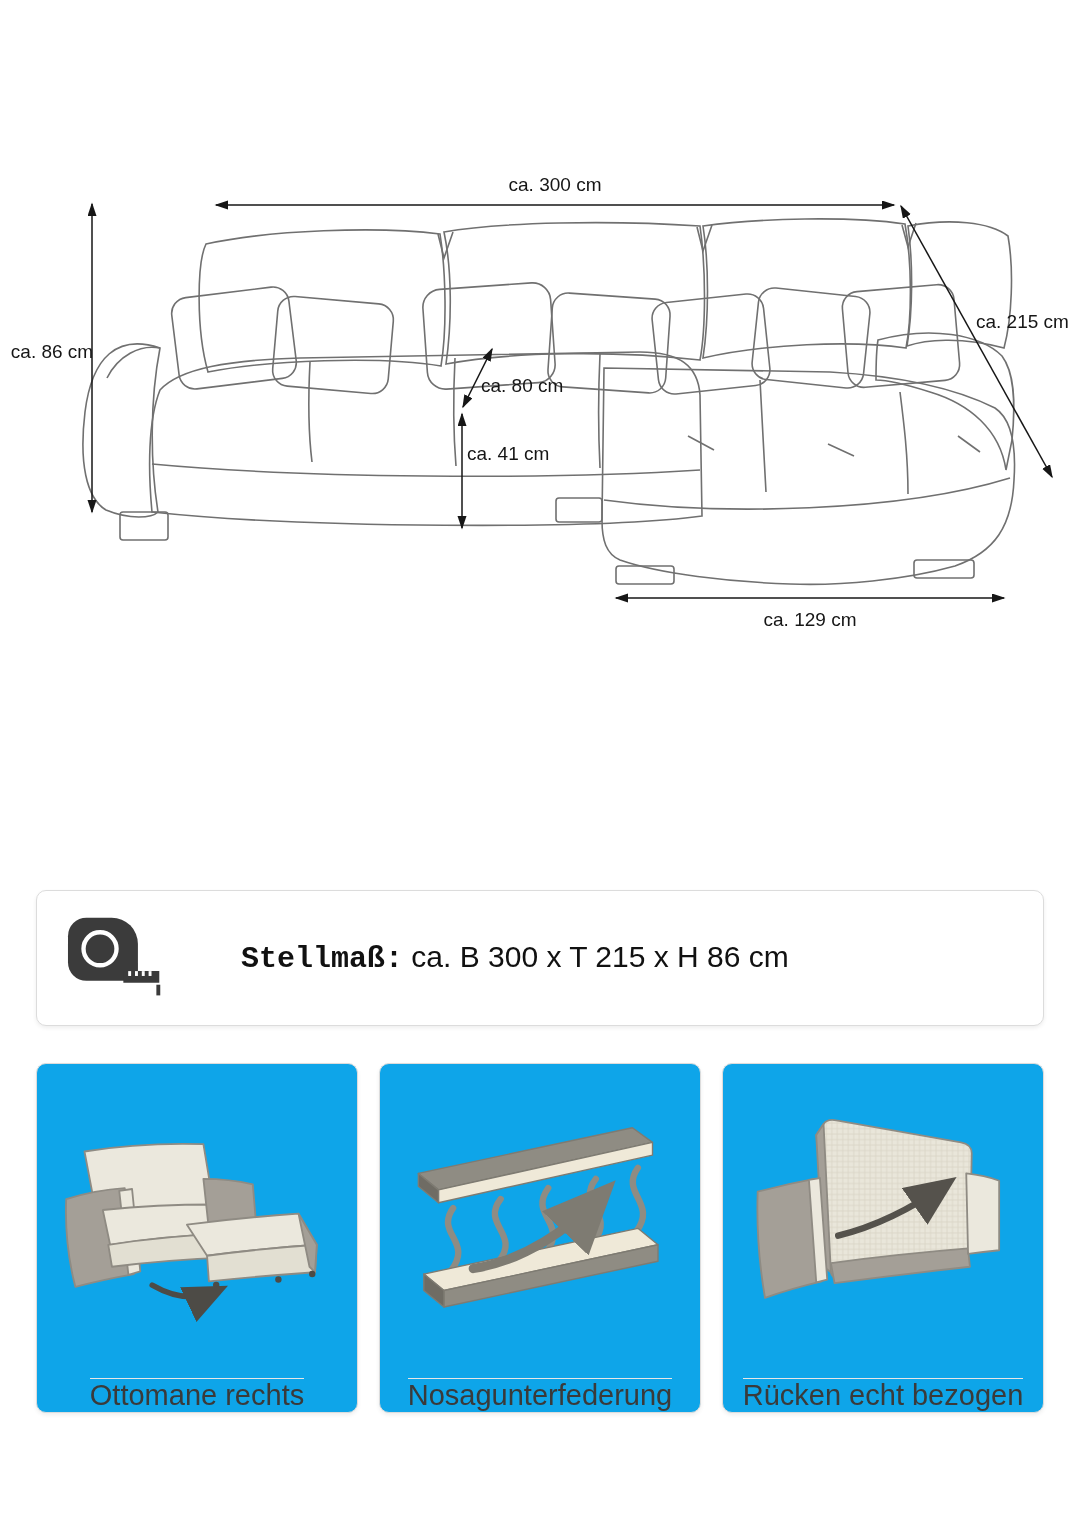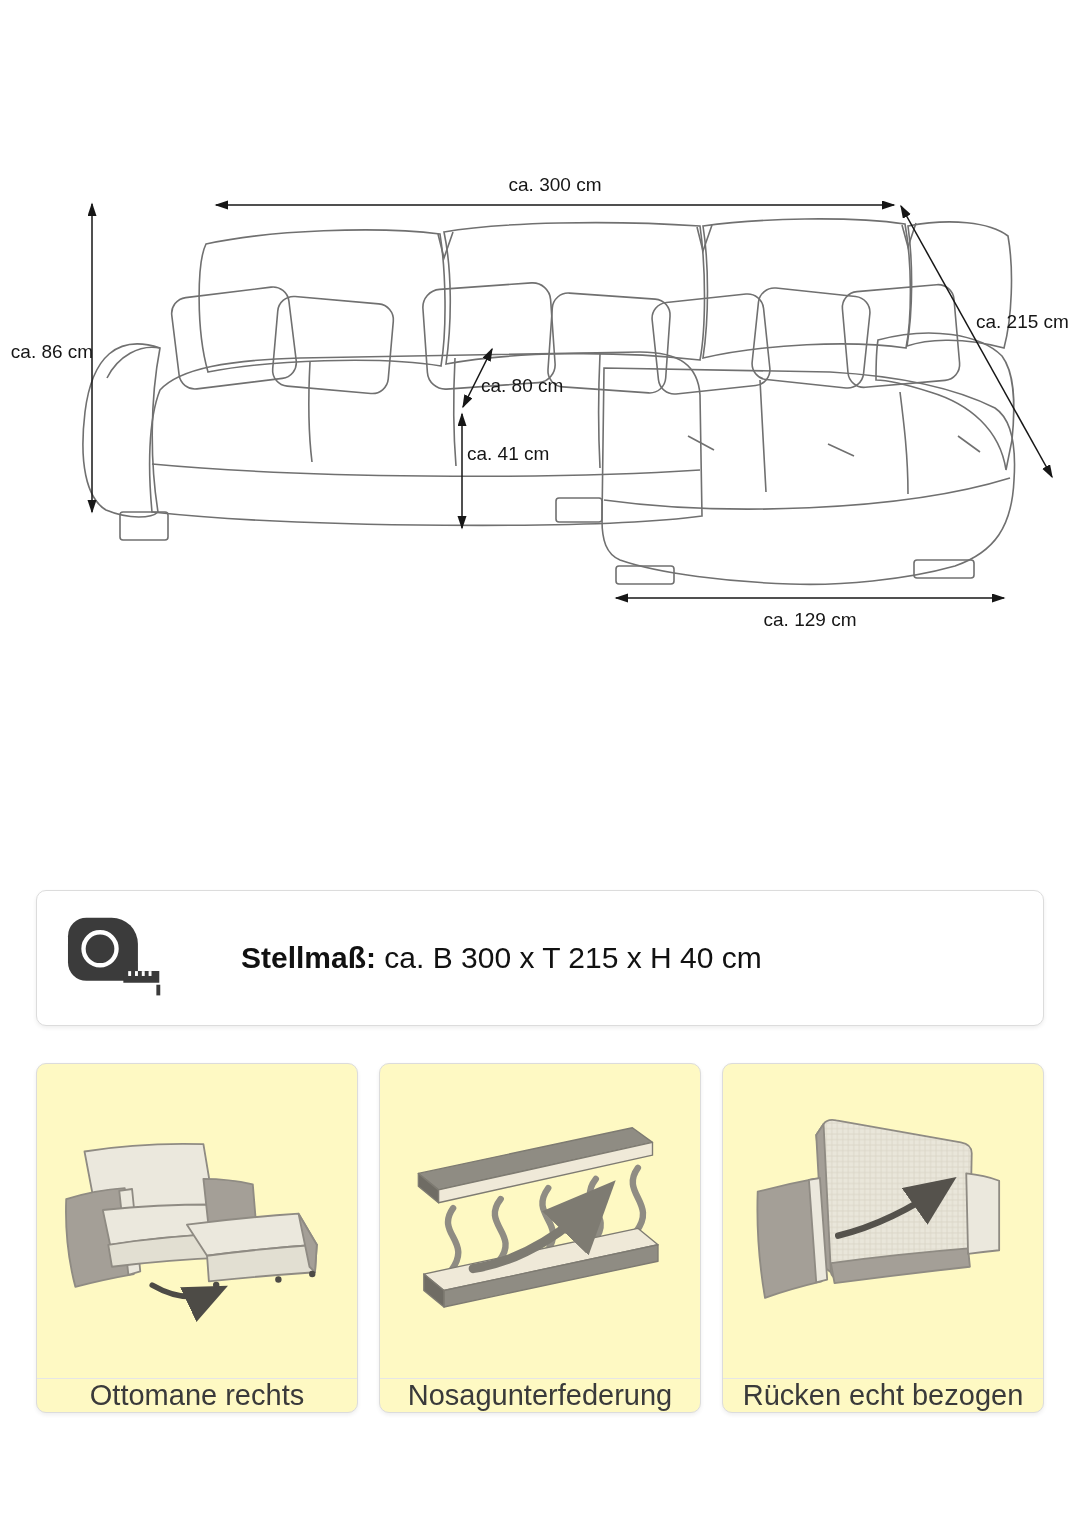--- a/index.html
+++ b/index.html
@@ -15,27 +15,27 @@
   .sofa-line{stroke:#707070;stroke-width:1.6;fill:none;}
 
   .info-box{
     position:absolute;left:36px;top:890px;width:1008px;height:136px;
     background:#fff;border:1px solid #dcdcdc;border-radius:10px;
     box-shadow:0 2px 4px rgba(0,0,0,.07);
     display:flex;align-items:center;box-sizing:border-box;padding-left:30px;
   }
   .info-icon{width:102px;height:84px;flex:0 0 auto;}
   .info-text{margin-left:72px;color:#111;font-size:30px;line-height:48px;}
-  .info-text b{font-weight:700;}
+  .info-text b{font-weight:700;font-family:Liberation Mono, monospace;}
 
   .cards{position:absolute;left:36px;top:1063px;width:1008px;display:flex;gap:21px;}
   .card{
-    width:322px;height:350px;background:#fef9c3;border:1px solid #dcdcdc;border-radius:10px;
+    width:322px;height:350px;background:#0ea5e9;border:1px solid #dcdcdc;border-radius:10px;
     box-shadow:0 2px 4px rgba(0,0,0,.07);
-    display:flex;flex-direction:column;box-sizing:border-box;overflow:hidden;
+    display:flex;flex-direction:column;box-sizing:border-box;overflow:hidden;align-items:center;
   }
   .card-art{height:328px;display:flex;align-items:center;justify-content:center;}
   .card-label{
     border-top:1px solid #e6e6e6;flex:1;display:flex;align-items:center;justify-content:center;
     font-size:29px;color:#3a3a3a;white-space:nowrap;
   }
 </style>
 </head>
 <body>
 
@@ -121,21 +121,21 @@
       <path d="M58,56 h37 v12 h-37 Z" fill="#3b3b3b"></path>
       <g fill="#ffffff">
         <rect x="63" y="56" width="3" height="5"></rect>
         <rect x="70" y="56" width="3" height="5"></rect>
         <rect x="77" y="56" width="3" height="5"></rect>
         <rect x="84" y="56" width="3" height="5"></rect>
       </g>
       <rect x="92" y="70" width="4" height="11" fill="#3b3b3b"></rect>
     </svg>
     <div class="info-text">
-      <div><b>Stellmaß:</b><span> ca. B 300 x T 215 x H 40 cm</span></div>
+      <div><b>Stellmaß:</b><span> ca. B 300 x T 215 x H 86 cm</span></div>
     </div>
   </div>
 
   <div class="cards">
 
     <div class="card">
       <div class="card-art">
         <svg width="300" height="300" viewBox="0 0 322 328">
           <defs>
             <marker id="ah1" markerWidth="9" markerHeight="9" refX="6" refY="3.5" orient="auto">

